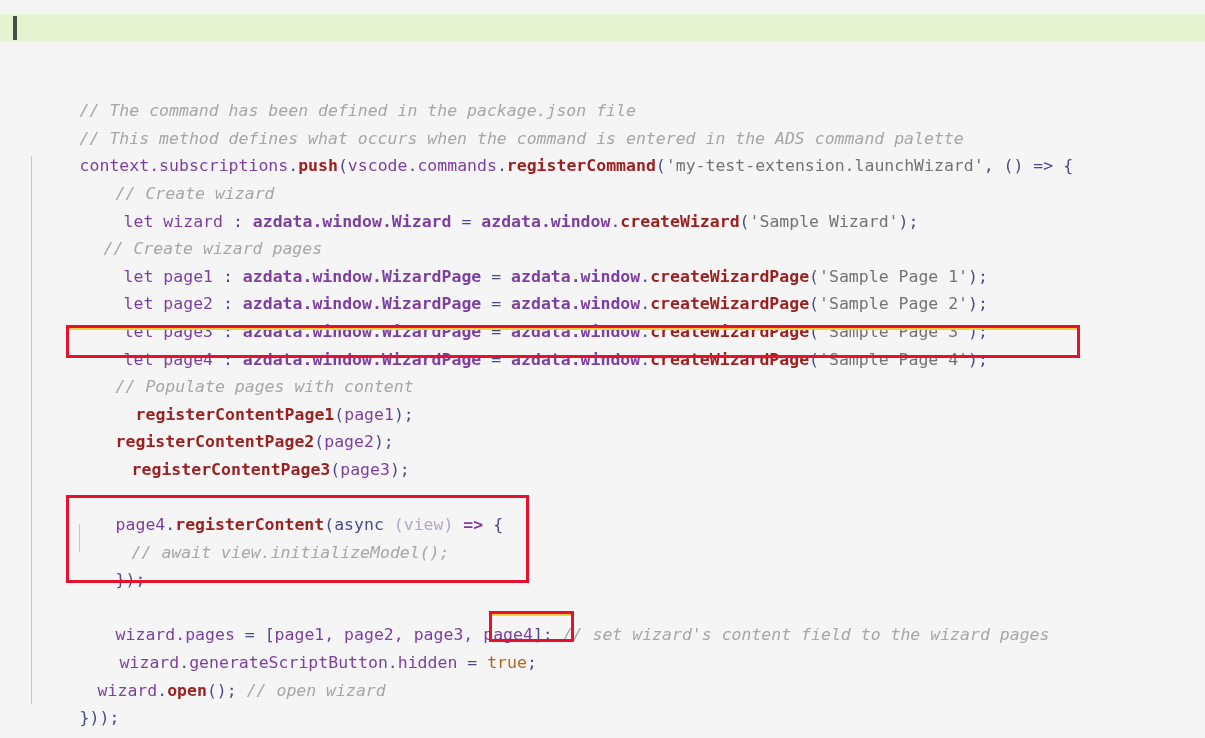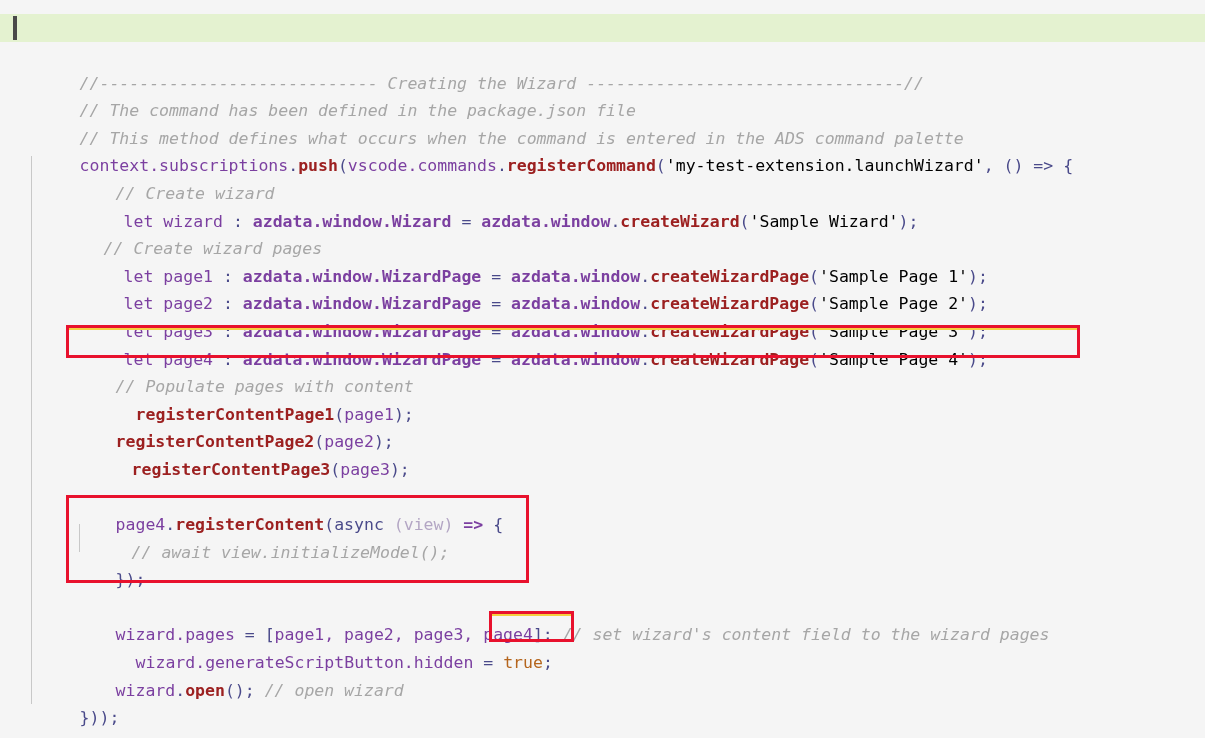--- a/index.html
+++ b/index.html
@@ -74,21 +74,21 @@
     top: 524px;
     height: 28px;
   }
 
   
   .tok-comment   { color: #a6a6a6; font-style: italic; }
   .tok-ident     { color: #7b3fa0; }
   .tok-ident-b   { color: #7b3fa0; font-weight: bold; }
   .tok-keyword   { color: #7b3fa0; margin-left: 8px; }
   .tok-func      { color: #9c2020; font-weight: bold; }
-  .tok-string    { color: #000000; }
+  .tok-string    { color: #737373; }
   .tok-punct     { color: #4a4a8a; }
   .tok-const     { color: #b5651d; }
   .tok-param     { color: #b3a6c4; }
   .tok-arrow     { color: #7b3fa0; font-weight: bold; }
   .tok-plain     { color: #4a4a8a; }
 
   
   .hl-box {
     position: absolute;
     border: 3px solid #e8112d;
@@ -127,21 +127,20 @@
 
 <div id="code-surface">
 
   <div class="indent-guide" id="guide-main"></div>
   <div class="indent-guide" id="guide-inner-a"></div>
 
   <div id="lines-wrap">
 
     <div class="code-line banner-line">
       <span class="banner-bar"></span>
-      <span class="tok-comment">//---------------------------- Creating the Wizard --------------------------------//</span>
     </div>
 
     <div class="code-line blank">&nbsp;</div>
 
     <div class="code-line">
       <span class="tok-comment">// The command has been defined in the package.json file</span>
     </div>
 
     <div class="code-line">
       <span class="tok-comment">// This method defines what occurs when the command is entered in the ADS command palette</span>
@@ -206,25 +205,25 @@
     <div class="code-line" style="padding-left:56px">
       <span class="tok-punct">});</span>
     </div>
 
     <div class="code-line blank">&nbsp;</div>
 
     <div class="code-line" style="padding-left:56px">
       <span class="tok-ident">wizard.pages</span><span class="tok-punct"> = </span><span class="tok-punct">[</span><span class="tok-ident">page1, page2, page3, </span><span class="tok-ident">page4</span><span class="tok-punct">]</span><span class="tok-punct">; </span><span class="tok-comment">// set wizard's content field to the wizard pages</span>
     </div>
 
-    <div class="code-line" style="padding-left:76px">
+    <div class="code-line" style="padding-left:60px">
       <span class="tok-ident">wizard.generateScriptButton.hidden</span><span class="tok-punct"> = </span><span class="tok-const">true</span><span class="tok-punct">;</span>
     </div>
 
-    <div class="code-line" style="padding-left:56px">
+    <div class="code-line" style="padding-left:38px">
       <span class="tok-ident">wizard</span><span class="tok-punct">.</span><span class="tok-func">open</span><span class="tok-punct">();</span><span class="tok-comment"> // open wizard</span>
     </div>
 
     <div class="code-line">
       <span class="tok-punct">}));</span>
     </div>
 
   </div>
 
   <div class="hl-box with-inner" id="hl-page4-decl"></div>

